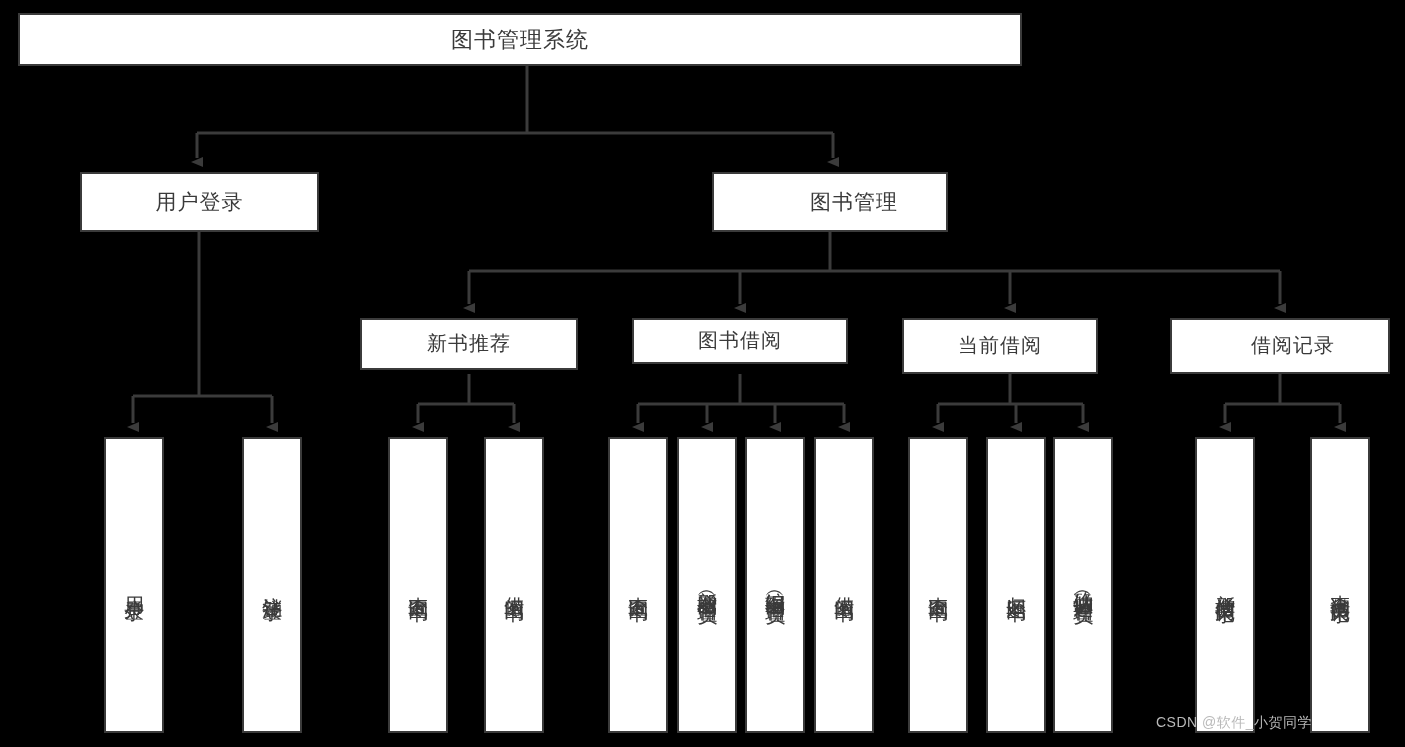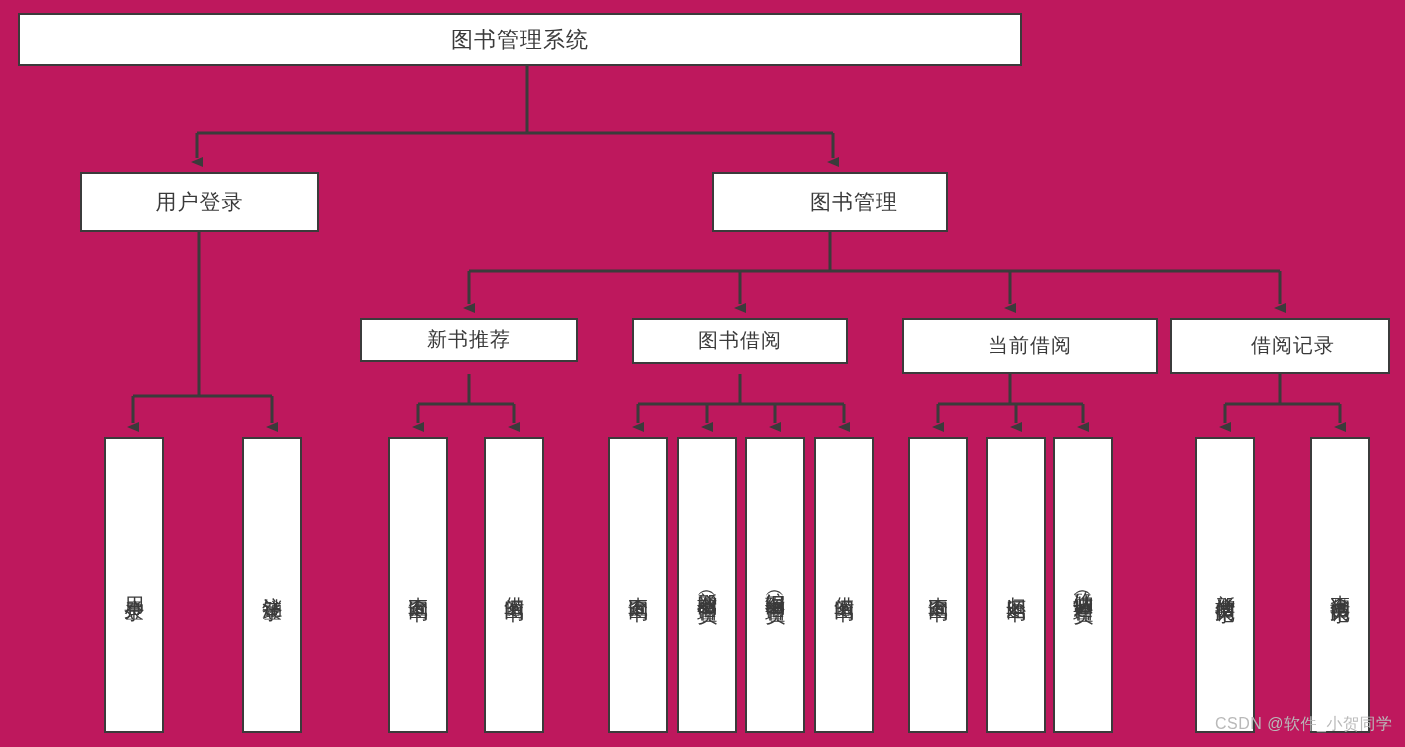--- a/index.html
+++ b/index.html
@@ -7,21 +7,21 @@
     padding: 0;
     background: #ffffff;
   }
   body {
     font-family: "Liberation Sans", "DejaVu Sans", sans-serif;
   }
   #canvas {
     position: relative;
     width: 1405px;
     height: 747px;
-    background: #be185d;
+    background: #000000;
     overflow: hidden;
   }
   #edges {
     position: absolute;
     left: 0;
     top: 0;
     width: 1405px;
     height: 747px;
     pointer-events: none;
   }
@@ -57,23 +57,23 @@
     letter-spacing: 2px;
     white-space: nowrap;
     display: block;
   }
   .htext {
     white-space: nowrap;
     letter-spacing: 1px;
   }
   #watermark {
     position: absolute;
-    left: 1215px;
+    left: 1156px;
     top: 714px;
-    font-size: 16px;
+    font-size: 14px;
     color: #b9b9b9;
     white-space: nowrap;
     letter-spacing: 0.5px;
   }
 </style>
 </head>
 <body>
 
 <div id="canvas">
 
@@ -132,27 +132,27 @@
     <span class="htext">图书管理系统</span>
   </div>
 
   <div class="node level1" style="left:80px; top:172px; width:239px; height:60px;">
     <span class="htext">用户登录</span>
   </div>
   <div class="node level1" style="left:712px; top:172px; width:236px; height:60px;padding-left:48px;">
     <span class="htext">图书管理</span>
   </div>
 
-  <div class="node level2" style="left:360px; top:318px; width:218px; height:44px;">
+  <div class="node level2" style="left:360px; top:318px; width:218px; height:52px;">
     <span class="htext">新书推荐</span>
   </div>
   <div class="node level2" style="left:632px; top:318px; width:216px; height:46px;">
     <span class="htext">图书借阅</span>
   </div>
-  <div class="node level2" style="left:902px; top:318px; width:256px; height:56px;">
+  <div class="node level2" style="left:902px; top:318px; width:196px; height:56px;">
     <span class="htext">当前借阅</span>
   </div>
   <div class="node level2" style="left:1170px; top:318px; width:220px; height:56px;padding-left:26px;">
     <span class="htext">借阅记录</span>
   </div>
 
   <div class="node leaf" style="left:104px; top:437px; width:60px; height:296px;">
     <span class="vtext">用户登录</span>
   </div>
   <div class="node leaf" style="left:242px; top:437px; width:60px; height:296px;">

